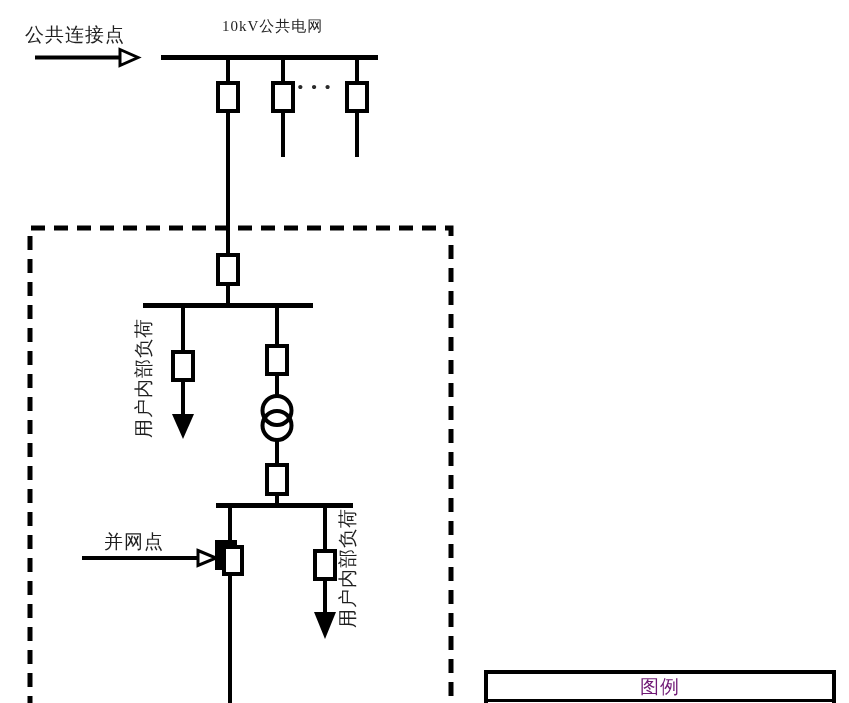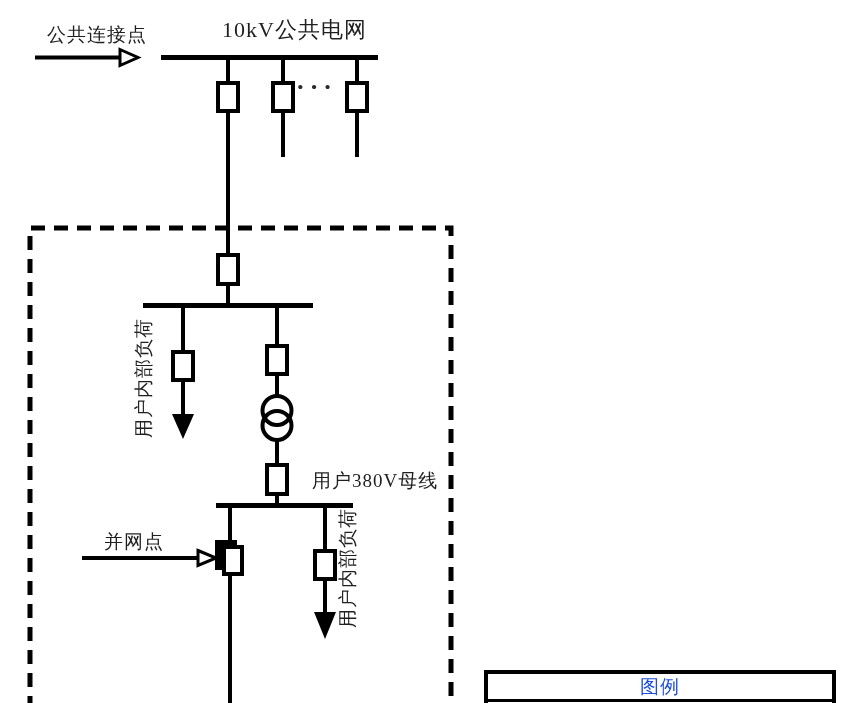--- a/index.html
+++ b/index.html
@@ -22,22 +22,22 @@
   }
   .lbl {
     position: absolute;
     color: #1f1f1f;
     font-size: 19px;
     line-height: 1;
     letter-spacing: 1px;
     white-space: nowrap;
     user-select: none;
   }
-  .lbl.grid-lbl   { left: 222px; top: 19px; font-size: 22px; }
-  .lbl.pcc-lbl    { left: 25px;  top: 25px; margin-left: 22px; }
+  .lbl.grid-lbl   { left: 222px; top: 19px; font-size: 15px; }
+  .lbl.pcc-lbl    { left: 25px;  top: 25px; }
   .lbl.poc-lbl    { left: 104px; top: 532px; }
   .lbl.bus380-lbl { left: 312px; top: 471px; }
   .lbl.ellipsis   { left: 296px; top: 74px; font-size: 26px; font-weight: bold; letter-spacing: 5px; color: #2a2a2a; }
   .vlbl {
     position: absolute;
     color: #1f1f1f;
     font-size: 19px;
     line-height: 1;
     letter-spacing: 1px;
     white-space: nowrap;
@@ -45,21 +45,21 @@
     user-select: none;
   }
   .vlbl.hv-load { left: 143px; top: 378px; }
   .vlbl.lv-load { left: 347px; top: 568px; }
   .legend-title {
     position: absolute;
     left: 486px;
     top: 677px;
     width: 348px;
     text-align: center;
-    color: #1d4ed8;
+    color: #701a75;
     font-size: 19px;
     line-height: 1;
     letter-spacing: 1px;
     white-space: nowrap;
     user-select: none;
   }
 </style>
 </head>
 <body>
 
@@ -120,18 +120,17 @@
     <polygon points="314,612 336,612 325,639" fill="#000"></polygon>
 
     <rect x="486" y="672" width="348" height="60" fill="none" stroke="#000" stroke-width="4"></rect>
     <line x1="486" y1="700.5" x2="834" y2="700.5" stroke="#000" stroke-width="3"></line>
   </svg>
 
   <div class="lbl pcc-lbl">公共连接点</div>
   <div class="lbl grid-lbl">10kV公共电网</div>
   <div class="lbl ellipsis">···</div>
   <div class="vlbl hv-load">用户内部负荷</div>
-  <div class="lbl bus380-lbl">用户380V母线</div>
   <div class="lbl poc-lbl">并网点</div>
   <div class="vlbl lv-load">用户内部负荷</div>
   <div class="legend-title">图例</div>
 
 </div>
 
 </body></html>

